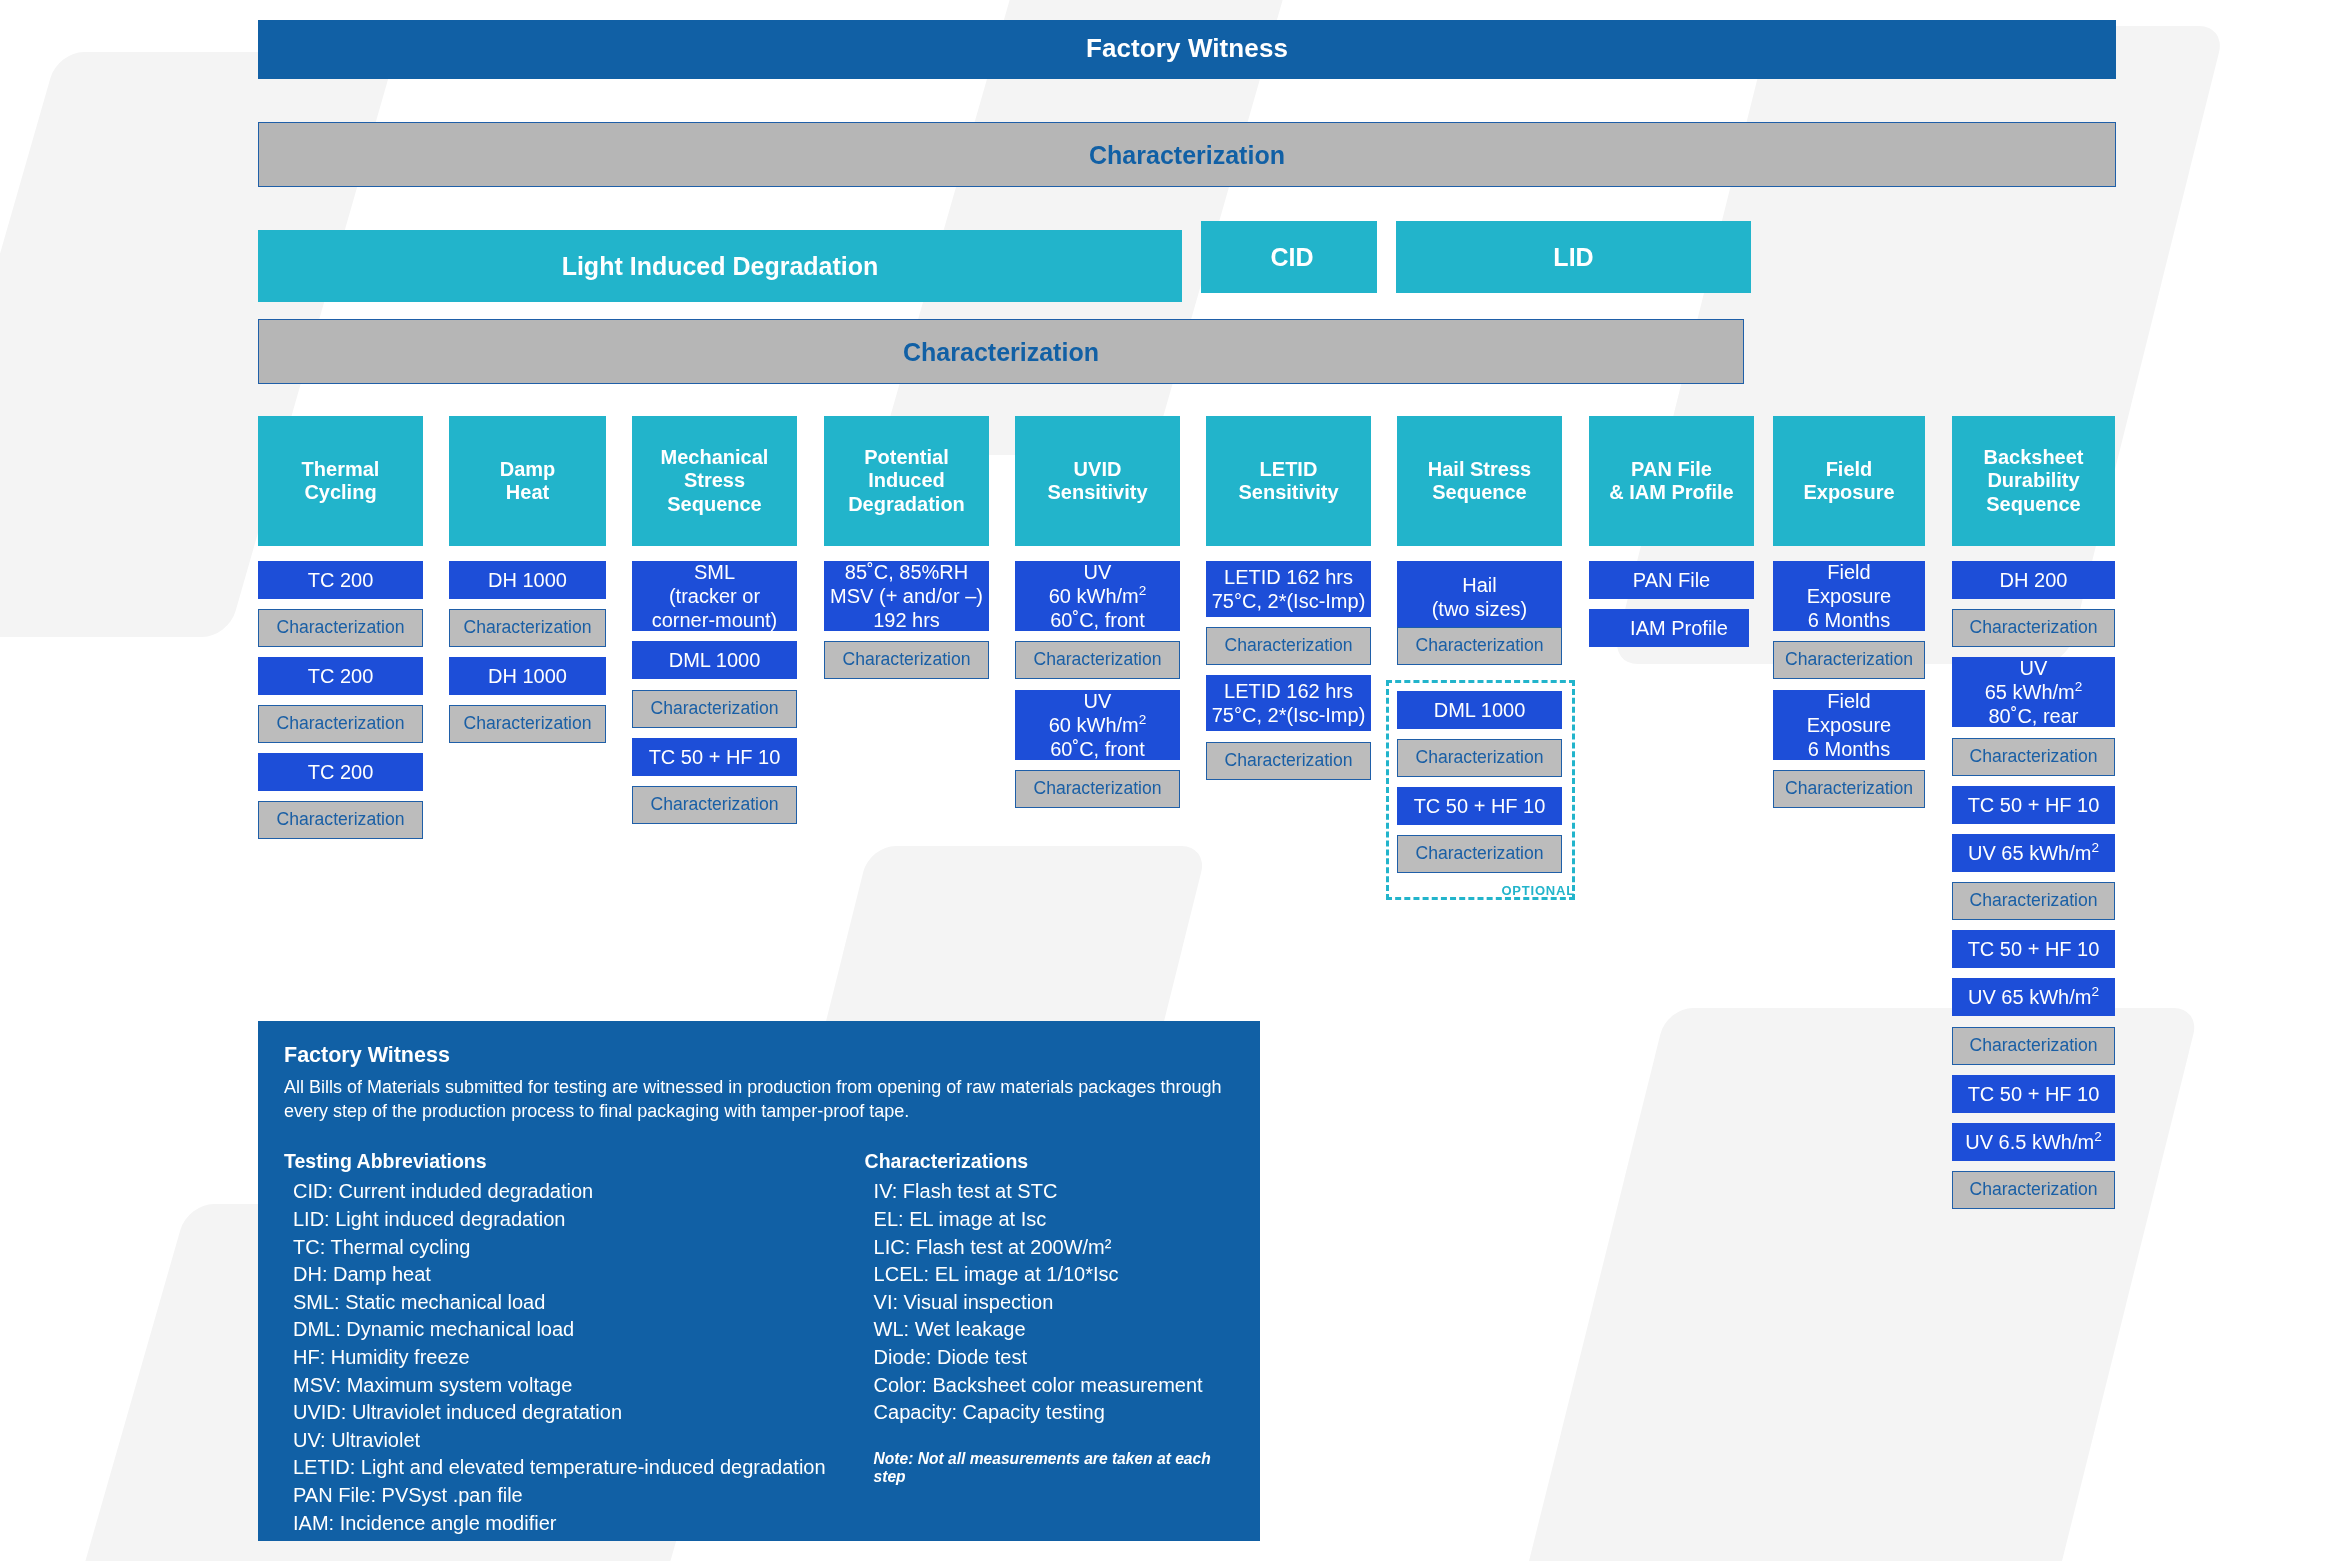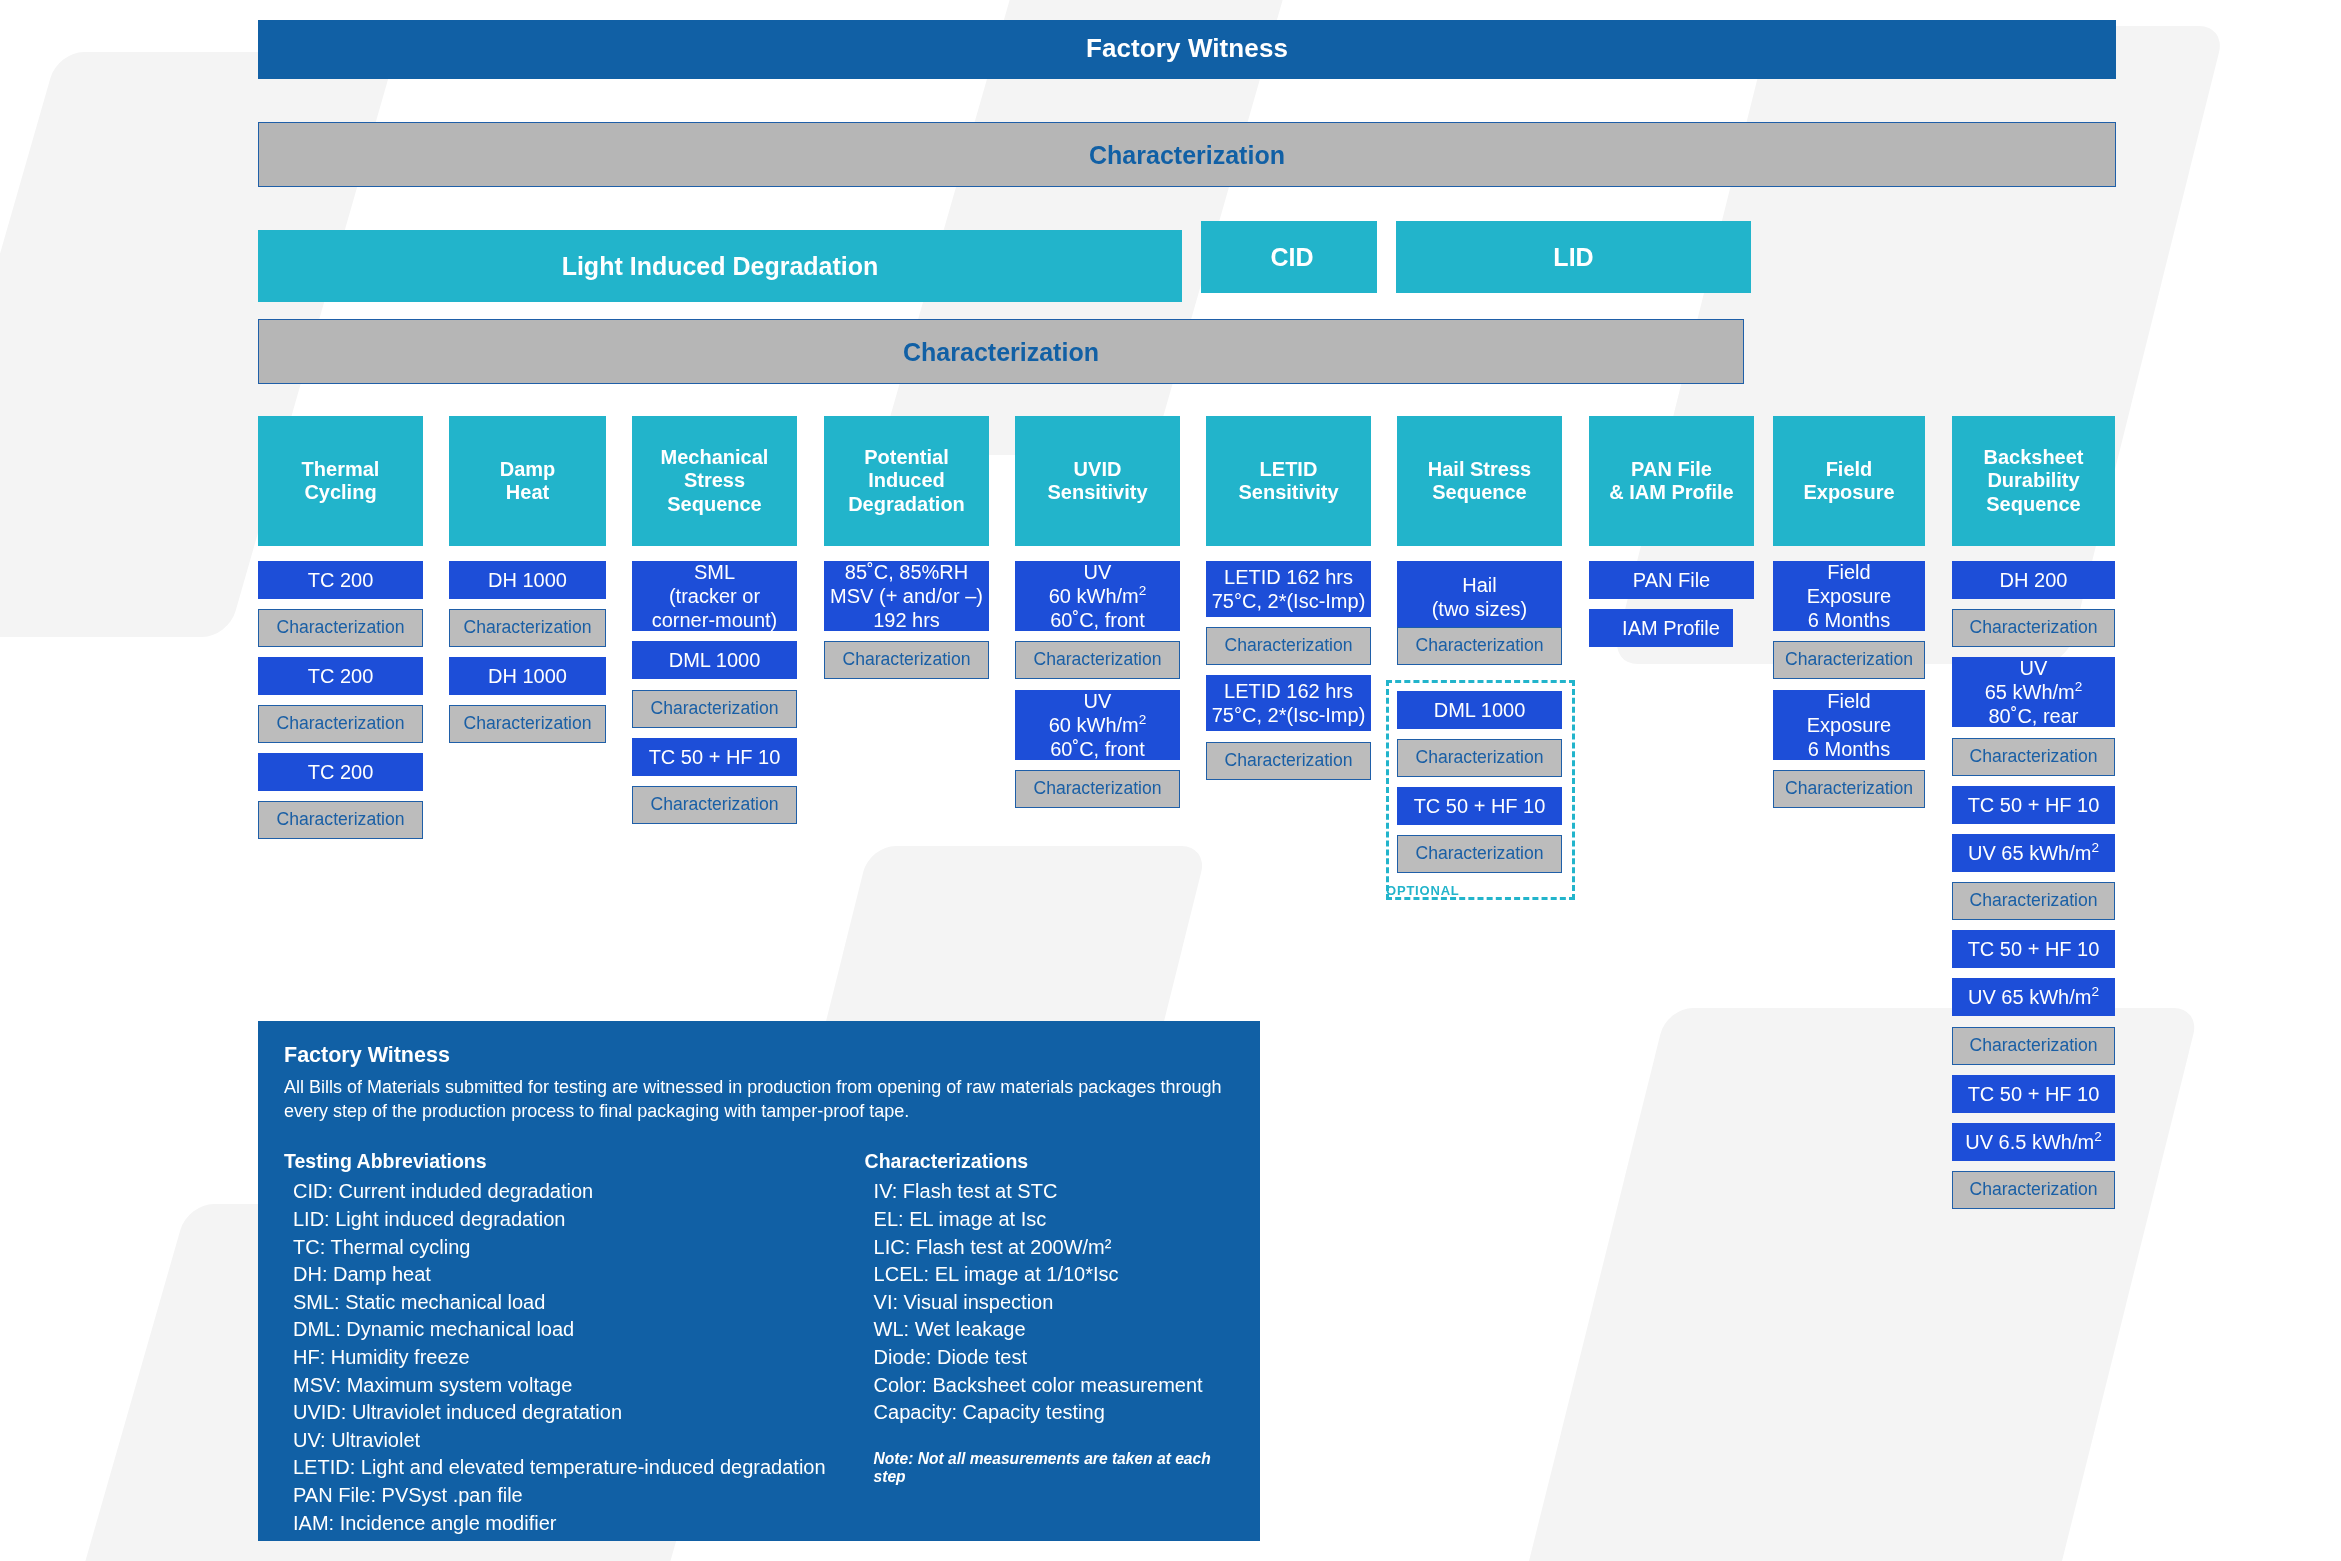--- a/index.html
+++ b/index.html
@@ -64,21 +64,21 @@
   }
 
   sup{font-size:.68em;vertical-align:super;line-height:0;}
 
   
   .optional-box{
     border:3.3px dashed #22B4CB;box-sizing:border-box;
   }
   .optional-label{
     color:#22B4CB;font-weight:bold;font-size:13px;letter-spacing:0.8px;
-    text-align:left;
+    text-align:right;
   }
 
   
   .legend{
     background:#1160A5;color:#ffffff;box-sizing:border-box;
     padding:22px 26px 22px 26px;
   }
   .legend h3{
     margin:0 0 7.8px 0;font-size:21.5px;font-weight:bold;
   }
@@ -235,21 +235,21 @@
       <div class="abs cell cell-gray" style="left: 1397px; top: 835px; width: 165px; height: 38px;">
         <div><span>Characterization</span></div>
       </div>
       <div class="abs optional-label" style="left: 1386px; top: 883px; width: 189px;">OPTIONAL</div>
       <div class="abs colhead" style="left: 1589px; top: 416px; width: 165px; height: 130px;">
         <div>PAN File<br>&amp; IAM Profile</div>
       </div>
       <div class="abs cell cell-blue" style="left: 1589px; top: 561px; width: 165px; height: 38px;">
         <div><span>PAN File</span></div>
       </div>
-      <div class="abs cell cell-blue" style="left: 1589px; top: 609px; width: 144px; height: 38px; padding-left: 20px;">
+      <div class="abs cell cell-blue" style="left: 1589px; top: 609px; width: 160px; height: 38px; padding-left: 20px;">
         <div><span>IAM Profile</span></div>
       </div>
       <div class="abs colhead" style="left: 1773px; top: 416px; width: 152px; height: 130px;">
         <div>Field<br>Exposure</div>
       </div>
       <div class="abs cell cell-blue" style="left: 1773px; top: 561px; width: 152px; height: 70px;">
         <div><span>Field</span><br><span>Exposure</span><br><span>6 Months</span></div>
       </div>
       <div class="abs cell cell-gray" style="left: 1773px; top: 641px; width: 152px; height: 38px;">
         <div><span>Characterization</span></div>

